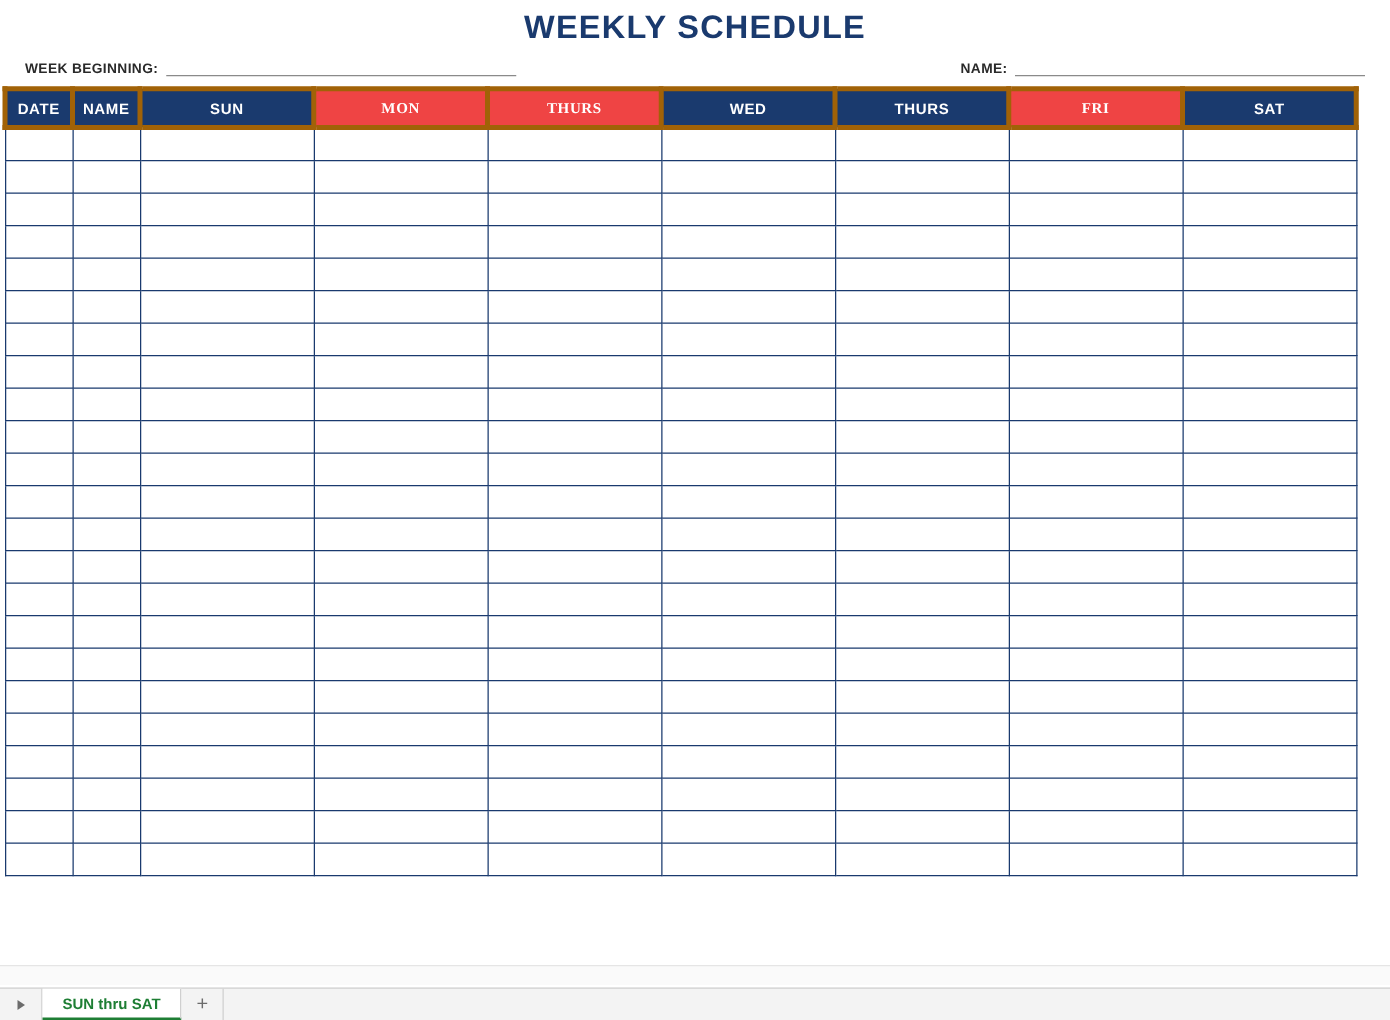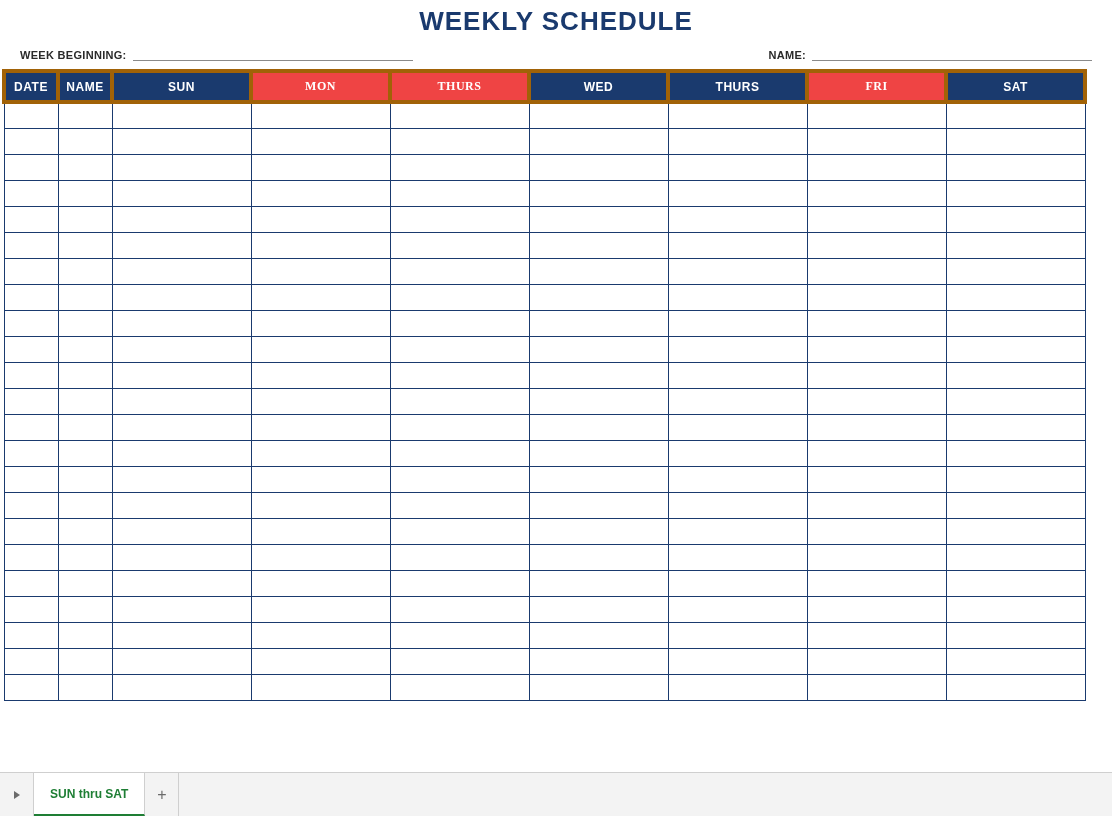--- a/index.html
+++ b/index.html
@@ -70,21 +70,21 @@
     border: 1px solid #1a3a6e;
     height: 26px;
     padding: 0;
     background: #ffffff;
   }
 
   
   .tabbar {
     position: absolute;
     left: 0; right: 0; bottom: 0;
-    height: 44px;
+    height: 26px;
     background: #f3f3f3;
     border-top: 1px solid #cfcfcf;
     display: flex;
     align-items: stretch;
     font-size: 12px;
   }
   .tabbar .nav {
     width: 34px;
     display: flex;
     align-items: center;

